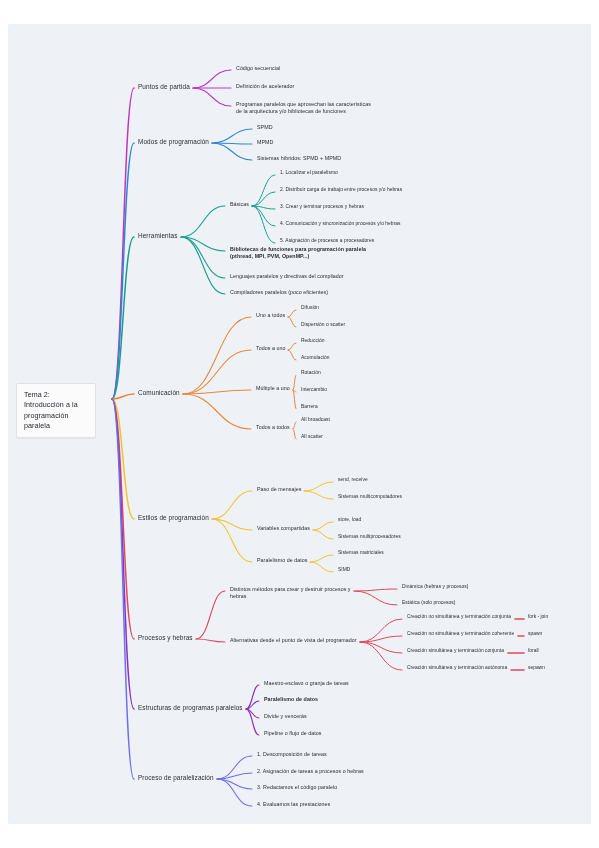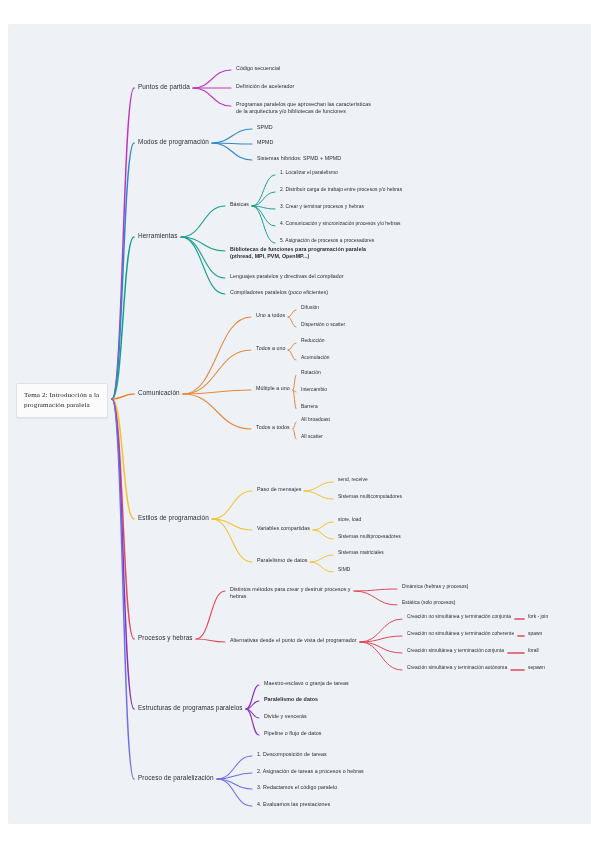--- a/index.html
+++ b/index.html
@@ -120,21 +120,21 @@
         <path d="M238,685 C244.5,685 244.5,677 251,677" stroke="#8c2fbf" fill="none" stroke-width="1.1" stroke-linecap="round"></path>
         <path d="M238,685 C244.5,685 244.5,694 251,694" stroke="#8c2fbf" fill="none" stroke-width="1.1" stroke-linecap="round"></path>
         <path d="M238,685 C244.5,685 244.5,711 251,711" stroke="#8c2fbf" fill="none" stroke-width="1.1" stroke-linecap="round"></path>
         <path d="M104,375 C115,375 115,755 126,755" stroke="#6f6fe8" fill="none" stroke-width="1.5" stroke-linecap="round"></path>
         <path d="M209,755 C226.5,755 226.5,732 244,732" stroke="#6f6fe8" fill="none" stroke-width="1.1" stroke-linecap="round"></path>
         <path d="M209,755 C226.5,755 226.5,749 244,749" stroke="#6f6fe8" fill="none" stroke-width="1.1" stroke-linecap="round"></path>
         <path d="M209,755 C226.5,755 226.5,765 244,765" stroke="#6f6fe8" fill="none" stroke-width="1.1" stroke-linecap="round"></path>
         <path d="M209,755 C226.5,755 226.5,782 244,782" stroke="#6f6fe8" fill="none" stroke-width="1.1" stroke-linecap="round"></path>
       </svg>
     <div id="nodes">
-        <div class="root-node" style="left: 8px; top: 359px; width: 92px; font-family: Liberation Serif, serif;">Tema 2: Introducción a la
+        <div class="root-node" style="left: 8px; top: 359px; width: 80px;">Tema 2: Introducción a la
 programación paralela</div>
         <div class="node lvl1" style="left: 130px; top: 59px; color: rgb(43, 43, 51);">Puntos de partida</div>
         <div class="node lvl2" style="left: 228px; top: 41px; color: rgb(43, 43, 51);">Código secuencial</div>
         <div class="node lvl2" style="left: 228px; top: 59px; color: rgb(43, 43, 51);">Definición de acelerador</div>
         <div class="node lvl2" style="left: 228px; top: 77px; color: rgb(43, 43, 51);">Programas paralelos que aprovechan las características
 de la arquitectura y/o bibliotecas de funciones</div>
         <div class="node lvl1" style="left: 130px; top: 114px; color: rgb(43, 43, 51);">Modos de programación</div>
         <div class="node lvl2" style="left: 249px; top: 100px; color: rgb(43, 43, 51);">SPMD</div>
         <div class="node lvl2" style="left: 249px; top: 115px; color: rgb(43, 43, 51);">MPMD</div>
         <div class="node lvl2" style="left: 249px; top: 131px; color: rgb(43, 43, 51);">Sistemas híbridos: SPMD + MPMD</div>

